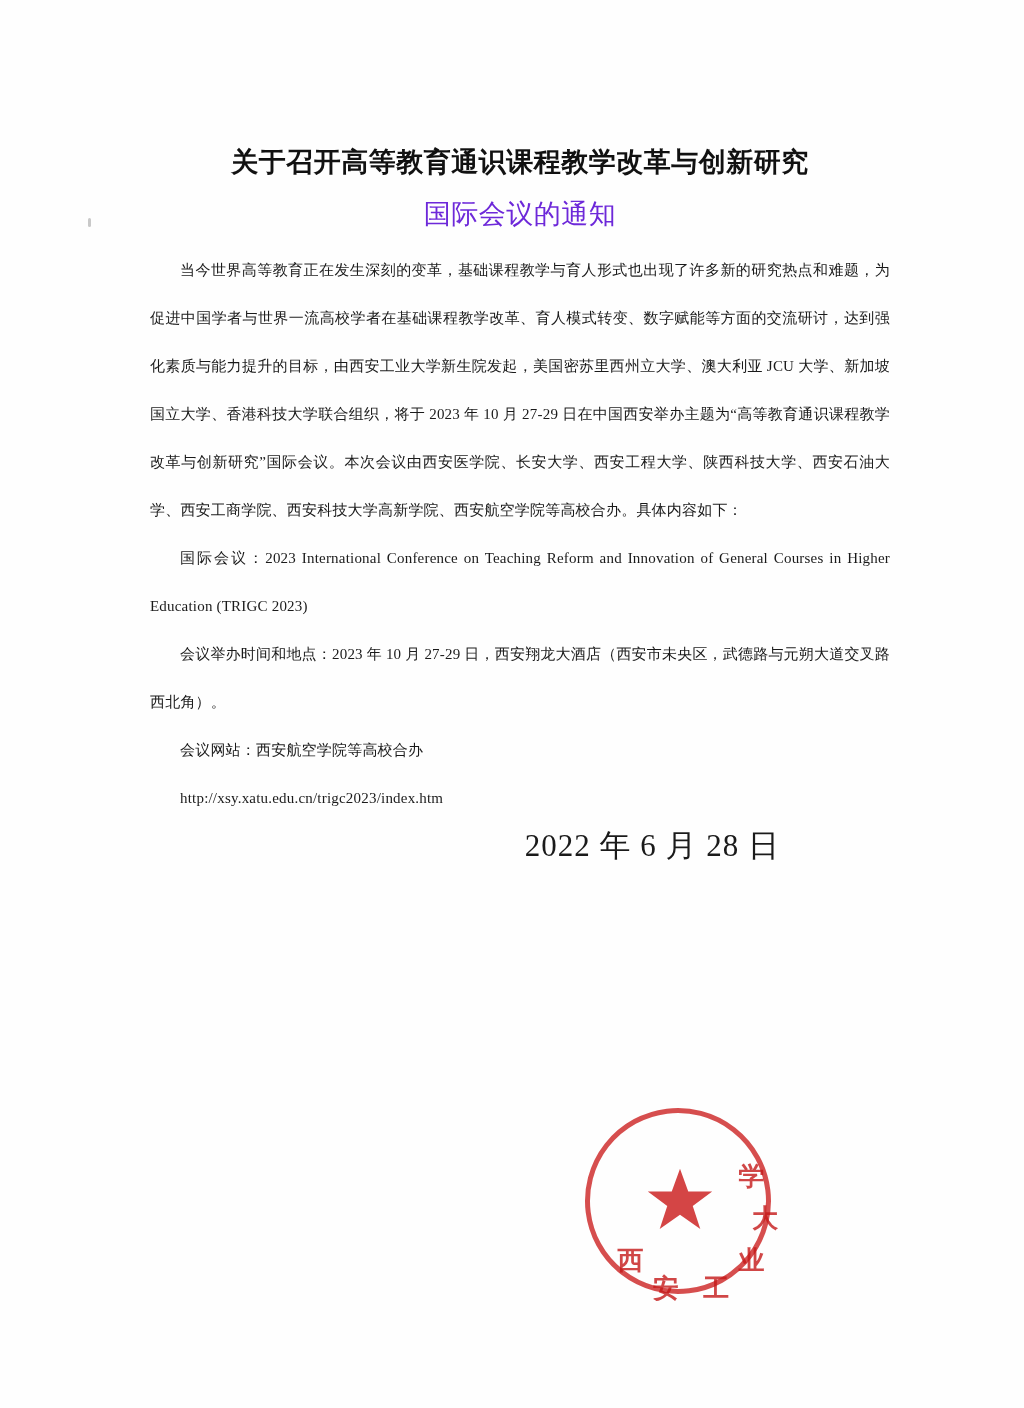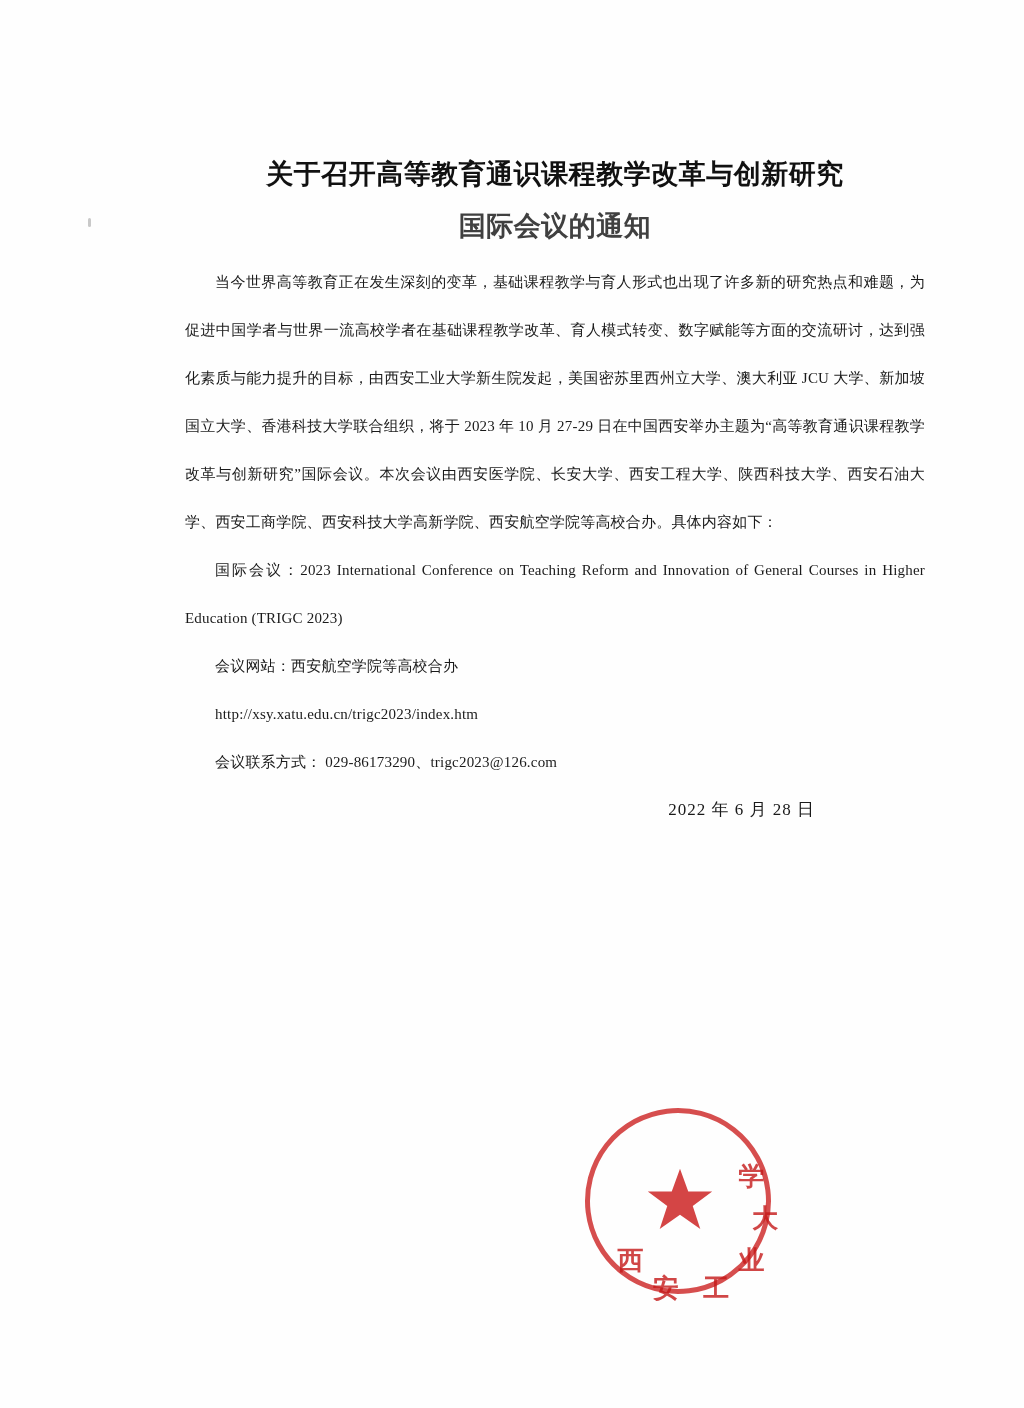--- a/index.html
+++ b/index.html
@@ -19,57 +19,56 @@
     position: absolute;
     left: 0;
     top: 0;
     width: 1024px;
     height: 1408px;
     background: #fefefe;
   }
   .doc-body {
     position: absolute;
     left: 150px;
-    top: 148px;
+    top: 136px;
     width: 740px;
-    margin-left: 35px;
   }
   .title {
     text-align: center;
     font-weight: bold;
     font-size: 27px;
     line-height: 52px;
     letter-spacing: 0.5px;
     color: #111;
   }
   .title-line2 {
     text-align: center;
-    font-weight: bold;
+    font-weight: normal;
     font-size: 27px;
     line-height: 52px;
     letter-spacing: 0.5px;
-    color: #404040;
+    color: #6d28d9;
     margin-bottom: 6px;
   }
   p.para {
     font-size: 15px;
     line-height: 48px;
     text-align: justify;
     text-justify: inter-ideograph;
     margin: 0;
     letter-spacing: 0.2px;
   }
   p.indent {
     text-indent: 2em;
   }
   .latin {
     font-family: "Liberation Serif", "DejaVu Serif", serif;
   }
   .sign-date {
-    font-size: 17px;
+    font-size: 31px;
     line-height: 48px;
     text-align: right;
     padding-right: 110px;
     margin: 0;
     letter-spacing: 1px;
   }
   
   .seal {
     position: absolute;
     left: 585px;
@@ -133,26 +132,26 @@
   <div class="doc-body">
 
     <div class="title">关于召开高等教育通识课程教学改革与创新研究</div>
     <div class="title-line2">国际会议的通知</div>
 
     <p class="para indent">当今世界高等教育正在发生深刻的变革，基础课程教学与育人形式也出现了许多新的研究热点和难题，为促进中国学者与世界一流高校学者在基础课程教学改革、育人模式转变、数字赋能等方面的交流研讨，达到强化素质与能力提升的目标，由西安工业大学新生院发起，美国密苏里西州立大学、澳大利亚 JCU 大学、新加坡国立大学、香港科技大学联合组织，将于 2023 年 10 月 27-29 日在中国西安举办主题为“高等教育通识课程教学改革与创新研究”国际会议。本次会议由西安医学院、长安大学、西安工程大学、陕西科技大学、西安石油大学、西安工商学院、西安科技大学高新学院、西安航空学院等高校合办。具体内容如下：</p>
 
 
     <p class="para indent"><span>国际会议：</span><span class="latin">2023 International Conference on Teaching Reform and Innovation of General Courses in Higher Education (TRIGC 2023)</span></p>
 
+    <p class="para indent"><span>会议举办时间和地点：</span><span>2023 年 10 月 27-29 日，西安翔龙大酒店（西安市未央区，武德路与元朔大道交叉路西北角）。</span></p>
 
     <p class="para indent"><span>会议网站：</span><span>西安航空学院等高校合办</span></p>
 
     <p class="para indent latin">http://xsy.xatu.edu.cn/trigc2023/index.htm</p>
 
-    <p class="para indent">会议联系方式： 029-86173290、trigc2023@126.com</p>
 
 
 
     <p class="sign-date">2022 年 6 月 28 日</p>
 
   </div>
 
   <div class="seal">
     <div class="seal-ring"></div>
     <div class="seal-text">

